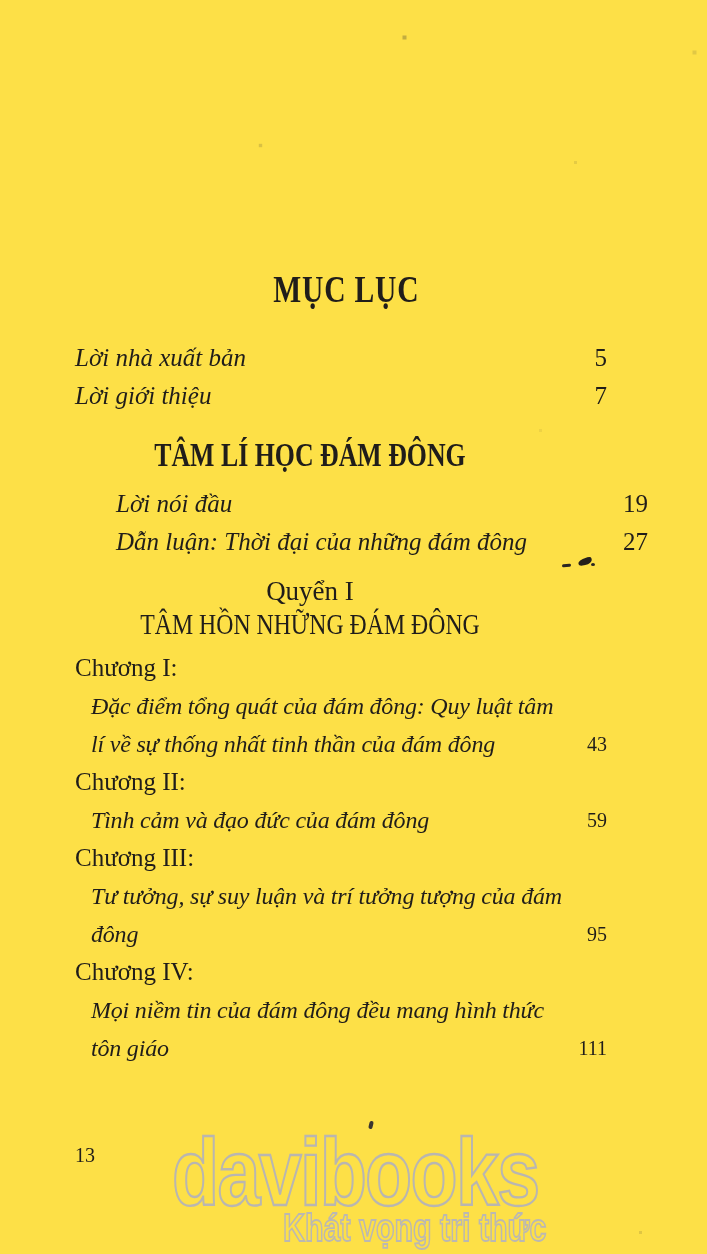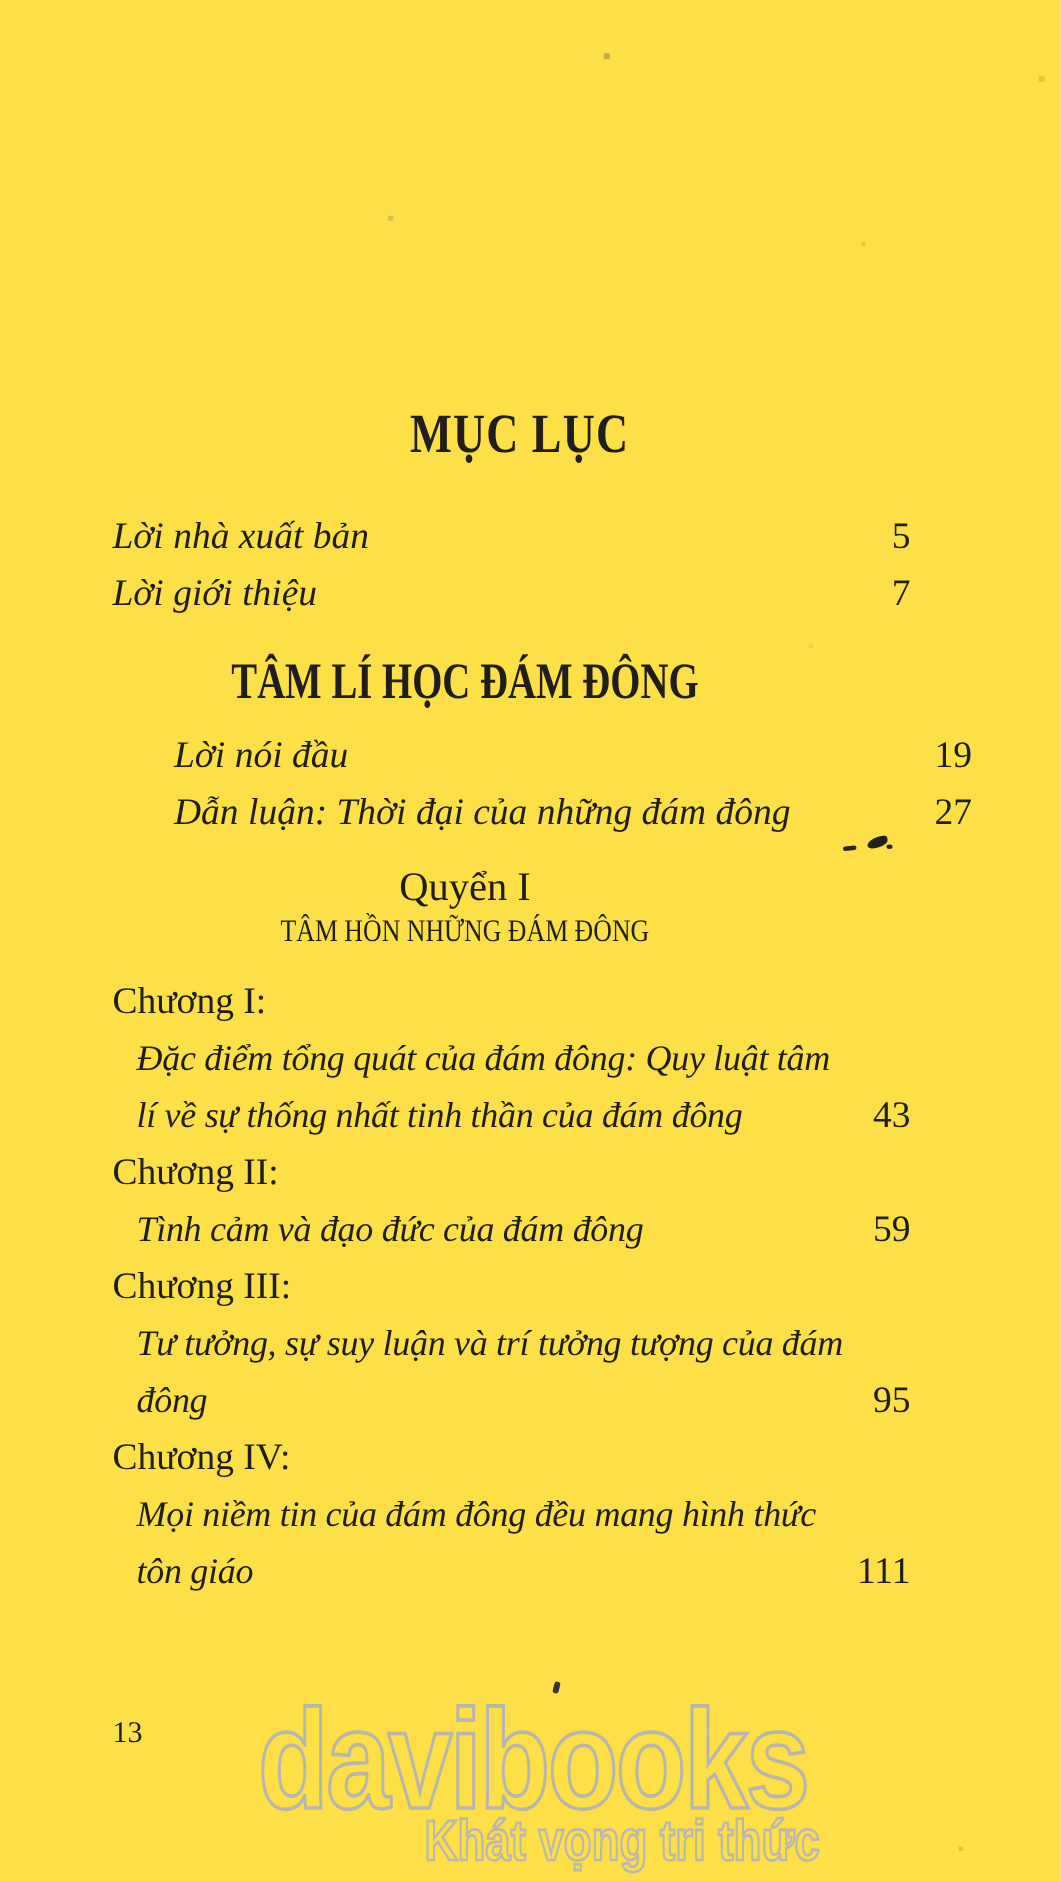--- a/index.html
+++ b/index.html
@@ -39,21 +39,21 @@
     position: absolute;
     top: 576px; left: 75px; width: 470px;
     text-align: center;
     font-size: 27px;
     white-space: nowrap;
   }
   .volume-title {
     position: absolute;
     top: 608px; left: 75px; width: 470px;
     text-align: center;
-    font-size: 21px;
+    font-size: 29px;
     white-space: nowrap;
   }
   .volume-title .squeeze { display: inline-block; transform: scaleX(0.82); transform-origin: center; }
 
   
   .rows { position: absolute; left: 75px; width: 532px; }
   .front-rows   { top: 339px; }
   .part-rows    { top: 485px; margin-left: 41px; }
   .chapter-rows { top: 649px; }
 
@@ -65,21 +65,21 @@
     line-height: 38.3px;
     white-space: nowrap;
   }
   .chapter-rows .row { height: 38px; line-height: 38px; }
 
   .entry-label { font-style: italic; font-size: 25px; }
   .page-num { font-size: 25px; font-style: normal; }
 
   .chap-heading { font-size: 25px; }
   .chap-line    { font-size: 24px; padding-left: 16px; letter-spacing: -0.2px; font-style: italic; }
-  .chap-num { font-size: 25px; }
+  .chap-num { font-size: 20px; }
 
   
   .folio {
     position: absolute;
     top: 1144px; left: 75px; width: 532px;
     font-size: 20px;
     z-index: 5;
   }
 
   

